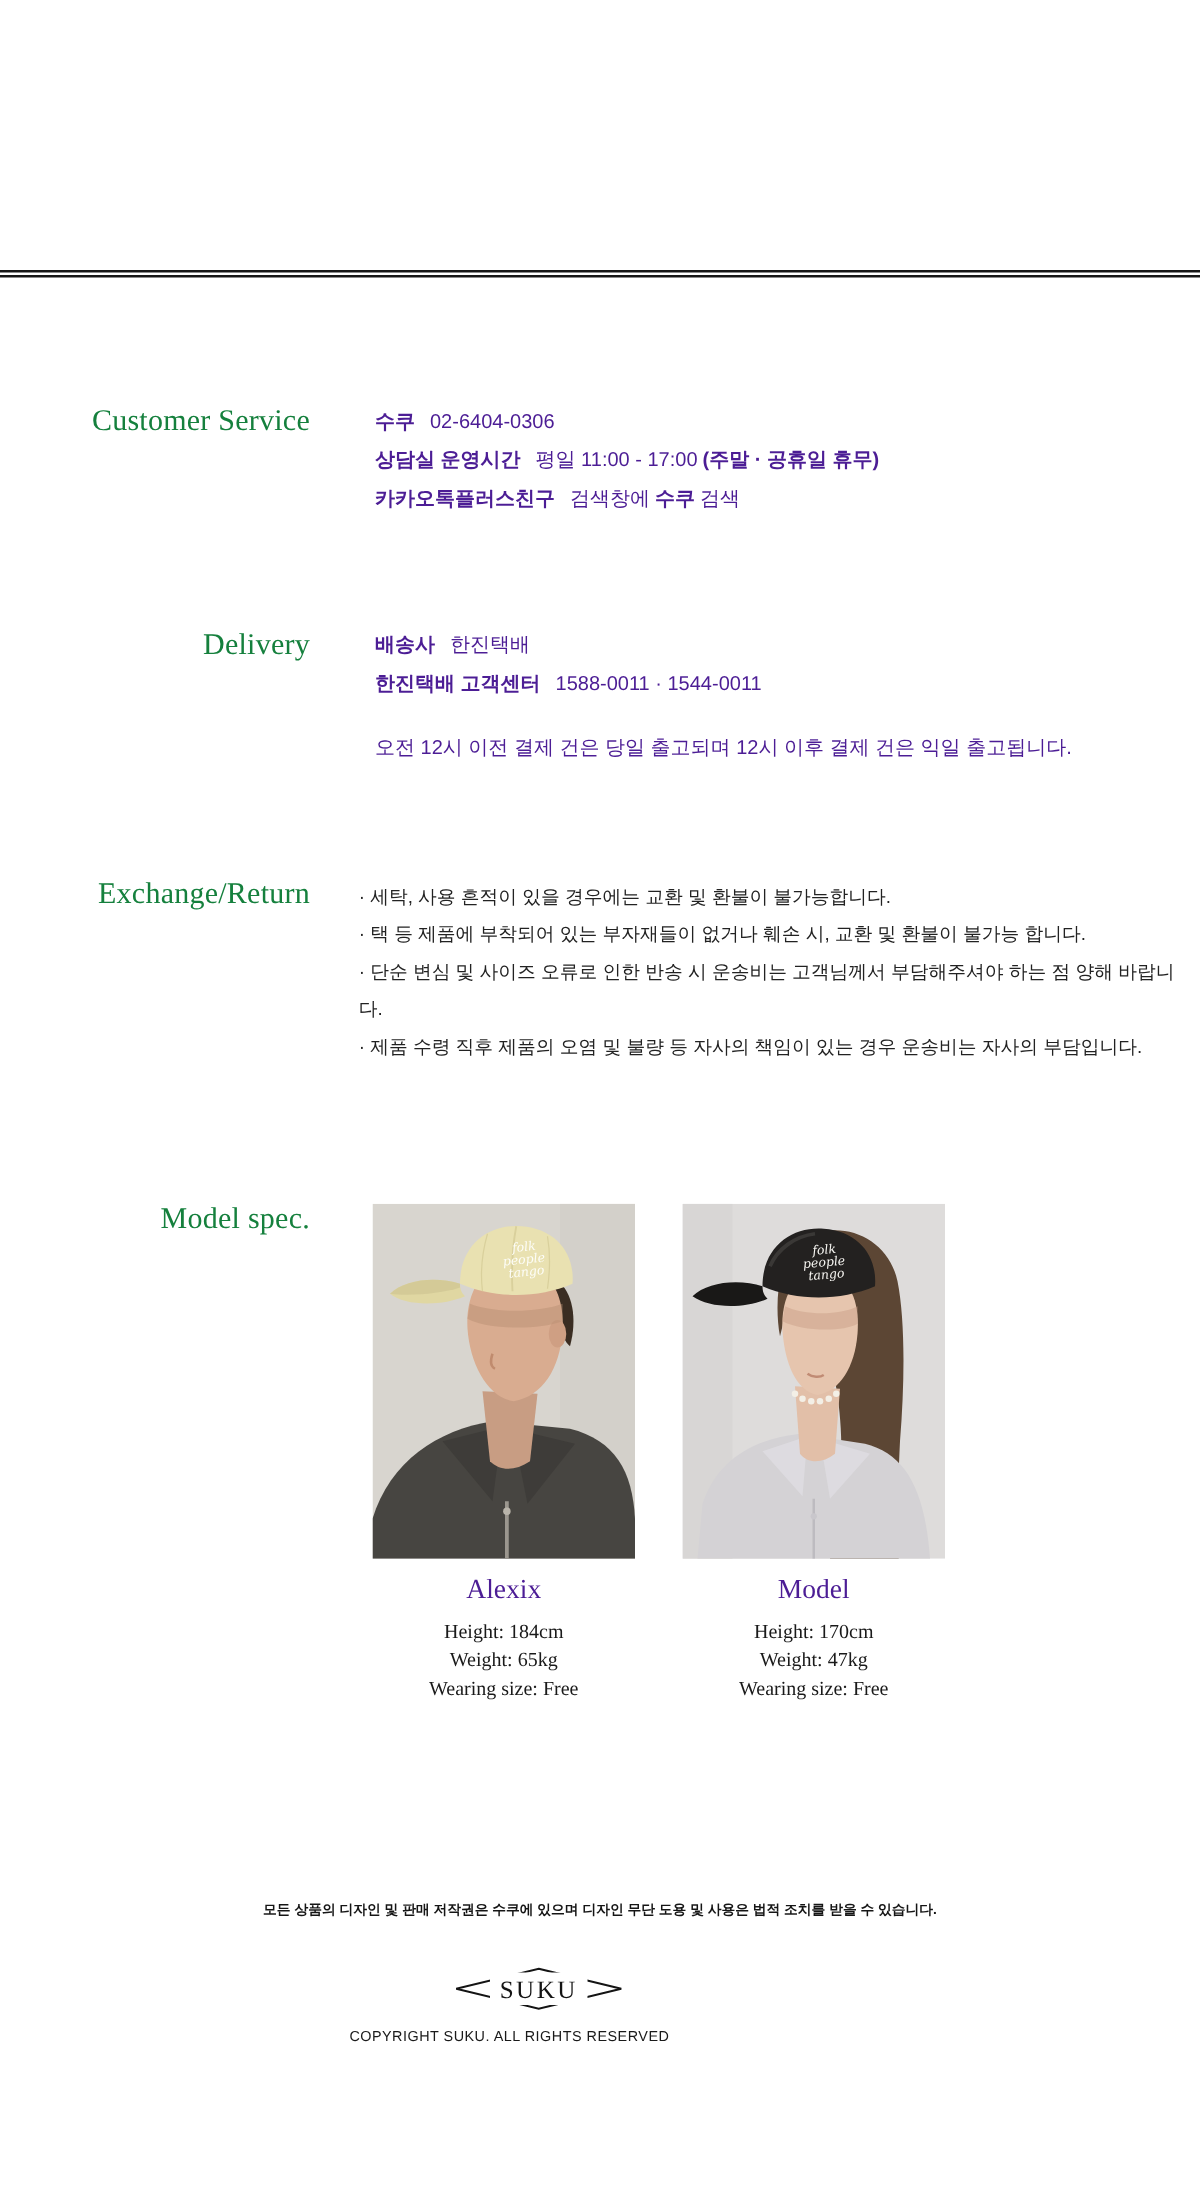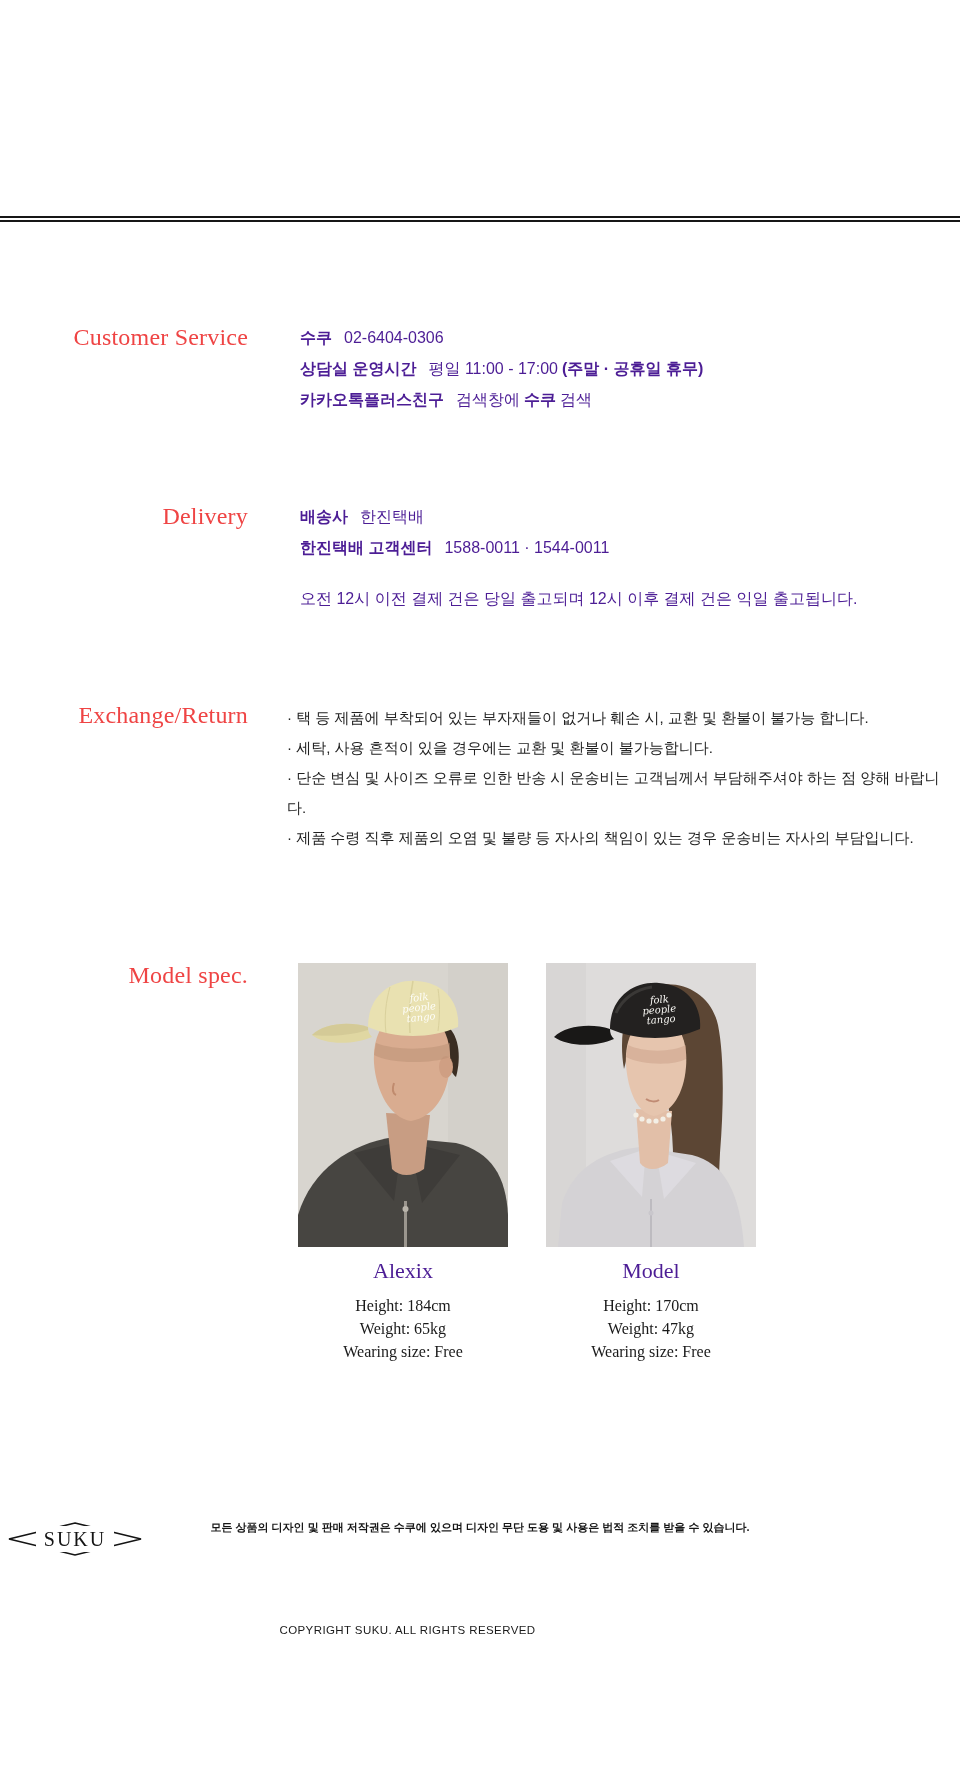--- a/index.html
+++ b/index.html
@@ -9,21 +9,21 @@
     -webkit-font-smoothing:antialiased;
   }
   .top-rule {
     position:absolute; top:216px; left:0; width:960px; height:6px;
     box-sizing:border-box; background:#fff;
     border-top:2px solid #161616; border-bottom:2px solid #161616;
   }
   .sec-heading {
     position:absolute; left:0; width:248px; margin:0;
     text-align:right; font-family:"Liberation Serif", serif;
-    font-weight:400; font-size:24px; line-height:26px; color:#ef4444;
+    font-weight:400; font-size:24px; line-height:26px; color:#15803d;
     letter-spacing:0.2px;
   }
   .h-cs     { top:324px; }
   .h-del    { top:503px; }
   .h-ex     { top:702px; }
   .h-model  { top:962px; }
 
   .content { position:absolute; left:300px; font-size:16px; line-height:31px; color:#4c1d95; }
   .c-cs  { top:322px; width:620px; }
   .c-del { top:501px; width:640px; }
@@ -45,21 +45,21 @@
   }
   .model-specs {
     margin-top:10px; font-family:"Liberation Serif", serif;
     font-size:16px; line-height:23px; color:#1a1a1a;
   }
 
   .footer-notice {
     position:absolute; top:1520px; left:0; width:960px;
     text-align:center; font-size:11px; font-weight:700; color:#151515;
   }
-  .footer-logo { position:absolute; top:1520px; left:0; width:862px; }
+  .footer-logo { position:absolute; top:1572px; left:0; width:862px; text-align:center; }
   .footer-copy {
     position:absolute; top:1624px; left:0; width:815px; text-align:center;
     font-size:11.5px; letter-spacing:0.4px; color:#1a1a1a;
   }
   .cap-script { font-family:"DejaVu Serif", serif; font-style:italic; }
 </style>
 </head>
 <body>
 
 <div>
@@ -85,22 +85,22 @@
       <span class="lbl">배송사</span><span>한진택배</span>
     </div>
     <div>
       <span class="lbl">한진택배 고객센터</span><span>1588-0011 · 1544-0011</span>
     </div>
     <div class="del-note">오전 12시 이전 결제 건은 당일 출고되며 12시 이후 결제 건은 익일 출고됩니다.</div>
   </div>
 
   <h2 class="sec-heading h-ex">Exchange/Return</h2>
   <div class="c-ex">
+    <div>· 세탁, 사용 흔적이 있을 경우에는 교환 및 환불이 불가능합니다.</div>
     <div>· 택 등 제품에 부착되어 있는 부자재들이 없거나 훼손 시, 교환 및 환불이 불가능 합니다.</div>
-    <div>· 세탁, 사용 흔적이 있을 경우에는 교환 및 환불이 불가능합니다.</div>
     <div>· 단순 변심 및 사이즈 오류로 인한 반송 시 운송비는 고객님께서 부담해주셔야 하는 점 양해 바랍니다.</div>
     <div>· 제품 수령 직후 제품의 오염 및 불량 등 자사의 책임이 있는 경우 운송비는 자사의 부담입니다.</div>
   </div>
 
   <h2 class="sec-heading h-model">Model spec.</h2>
 
   <figure class="model-fig fig-1">
     <svg class="photo" viewBox="0 0 210 284" xmlns="http://www.w3.org/2000/svg">
       <rect width="210" height="284" fill="#d8d5cf"></rect>
       <rect x="150" width="60" height="284" fill="#d3d0ca"></rect>

